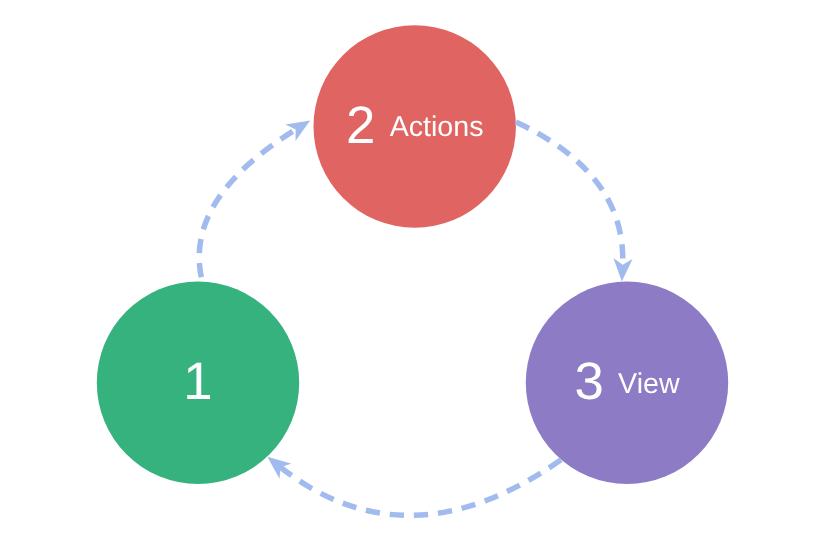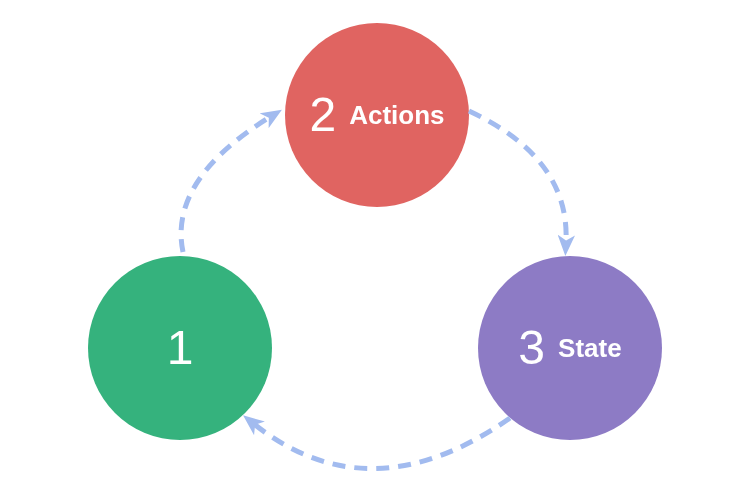--- a/index.html
+++ b/index.html
@@ -27,21 +27,21 @@
     z-index: 1;
     white-space: nowrap;
   }
   .node .num {
     font-size: 48px;
     font-weight: 300;
     line-height: 1;
   }
   .node .label {
     font-size: 26px;
-    font-weight: 700;
+    font-weight: 400;
     margin-left: 13px;
   }
   .node-actions { left: 285px; top: 23px; }
   .node-view    { left: 88px;  top: 256px; }
   .node-state   { left: 478px; top: 256px; }
 
   .arrows {
     position: absolute;
     left: 0;
     top: 0;
@@ -79,16 +79,16 @@
     <span class="num">2</span>
     <span class="label">Actions</span>
   </div>
 
   <div class="node node-view" style="background: rgb(53, 178, 125);">
     <span class="num">1</span>
   </div>
 
   <div class="node node-state" style="background: rgb(141, 123, 197);">
     <span class="num">3</span>
-    <span class="label">State</span>
+    <span class="label">View</span>
   </div>
 
 </div>
 
 </body></html>

